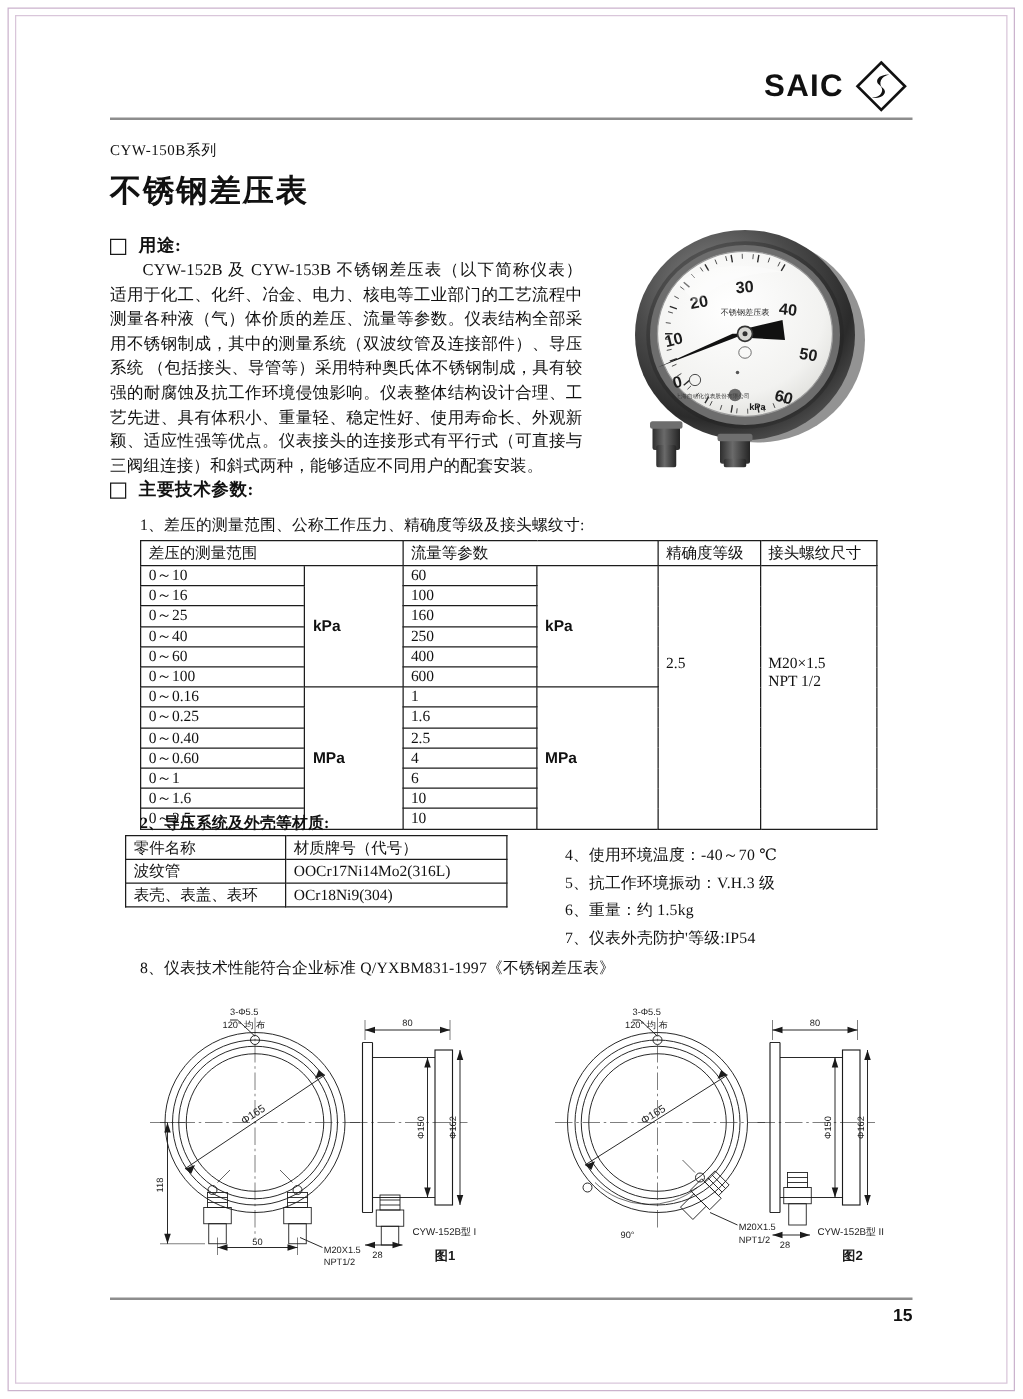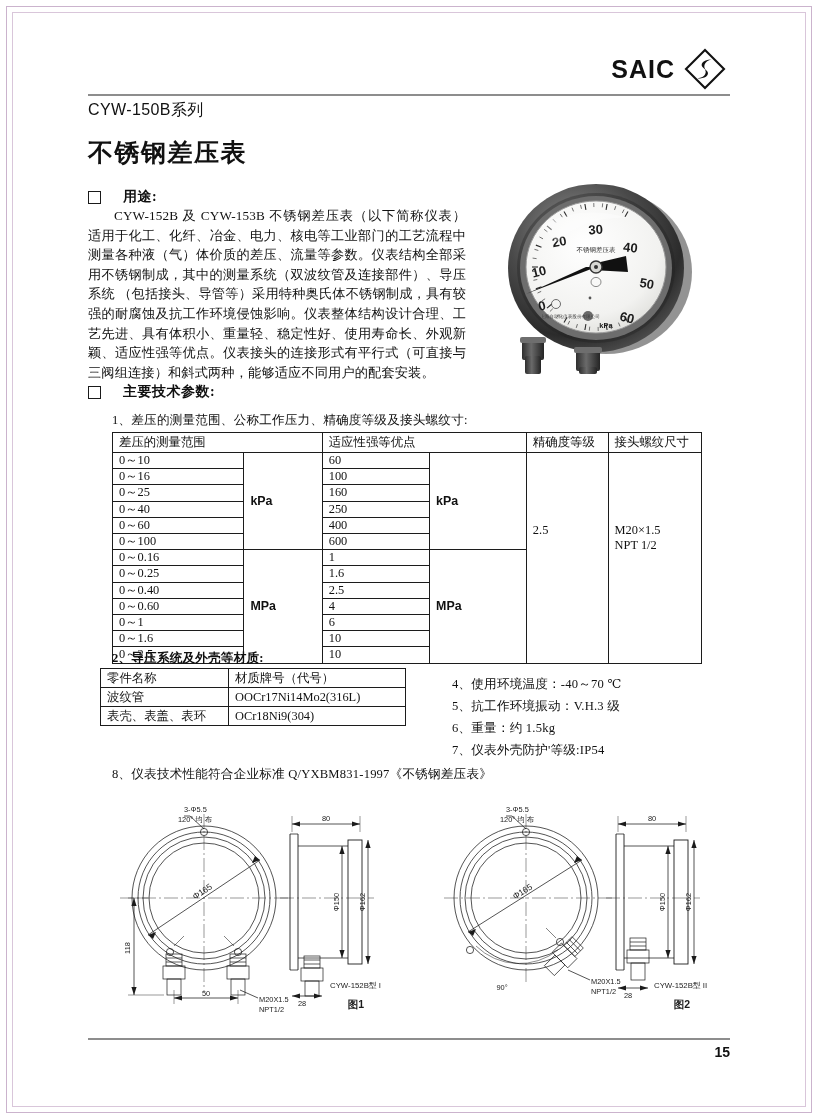--- a/index.html
+++ b/index.html
@@ -32,32 +32,32 @@
     font-weight:bold; font-size:25px; letter-spacing:1px; color:#111;
   }
   .logo-mark { width:42px; height:42px; position:relative; }
   .header-rule {
     position:absolute; left:88px; right:88px; top:94px;
     height:2px; background:#8d8d8d;
   }
 
   
   .series-title {
-    position:absolute; left:88px; top:100px;
-    font-family:Liberation Sans, sans-serif;
-    font-size:16px; letter-spacing:.4px;
+    position:absolute; left:88px; top:112px;
+    font-family:Liberation Serif, serif;
+    font-size:12px; letter-spacing:.4px;
   }
   .main-title {
     position:absolute; left:88px; top:136px;
     font-family:"Liberation Sans","DejaVu Sans",sans-serif;
     font-size:25px; font-weight:bold; letter-spacing:1.5px;
   }
 
   
-  .sec-head { position:absolute; display:flex; align-items:center; gap:22px; }
+  .sec-head { position:absolute; display:flex; align-items:center; gap:10px; }
   .sec-box { width:13px; height:13px; border:1.4px solid #1a1a1a; display:block; }
   .sec-label { font-size:14px; font-weight:bold; letter-spacing:.5px; }
 
   .intro-para {
     position:absolute; left:88px; top:206px; width:378px;
     font-size:13.2px; line-height:19.6px; text-align:justify;
     text-indent:26px; letter-spacing:.15px;
   }
 
   
@@ -249,21 +249,21 @@
     <span class="sec-box"></span>
     <span class="sec-label">主要技术参数:</span>
   </div>
 
   <div class="num-line" style="left:112px; top:412px;">1、差压的测量范围、公称工作压力、精确度等级及接头螺纹寸:</div>
 
   <table id="spec-table">
     <tbody>
       <tr class="hdr">
         <td class="c-range" colspan="2">差压的测量范围</td>
-        <td class="c-press" colspan="2">适应性强等优点</td>
+        <td class="c-press" colspan="2">流量等参数</td>
         <td class="c-acc">精确度等级</td>
         <td class="c-thr">接头螺纹尺寸</td>
       </tr>
 
       <tr>
         <td class="c-range">0～10</td>
         <td class="c-runit unit-cell mid" rowspan="6">kPa</td>
         <td class="c-press">60</td>
         <td class="c-punit unit-cell mid" rowspan="6">kPa</td>
         <td class="c-acc" rowspan="13">

